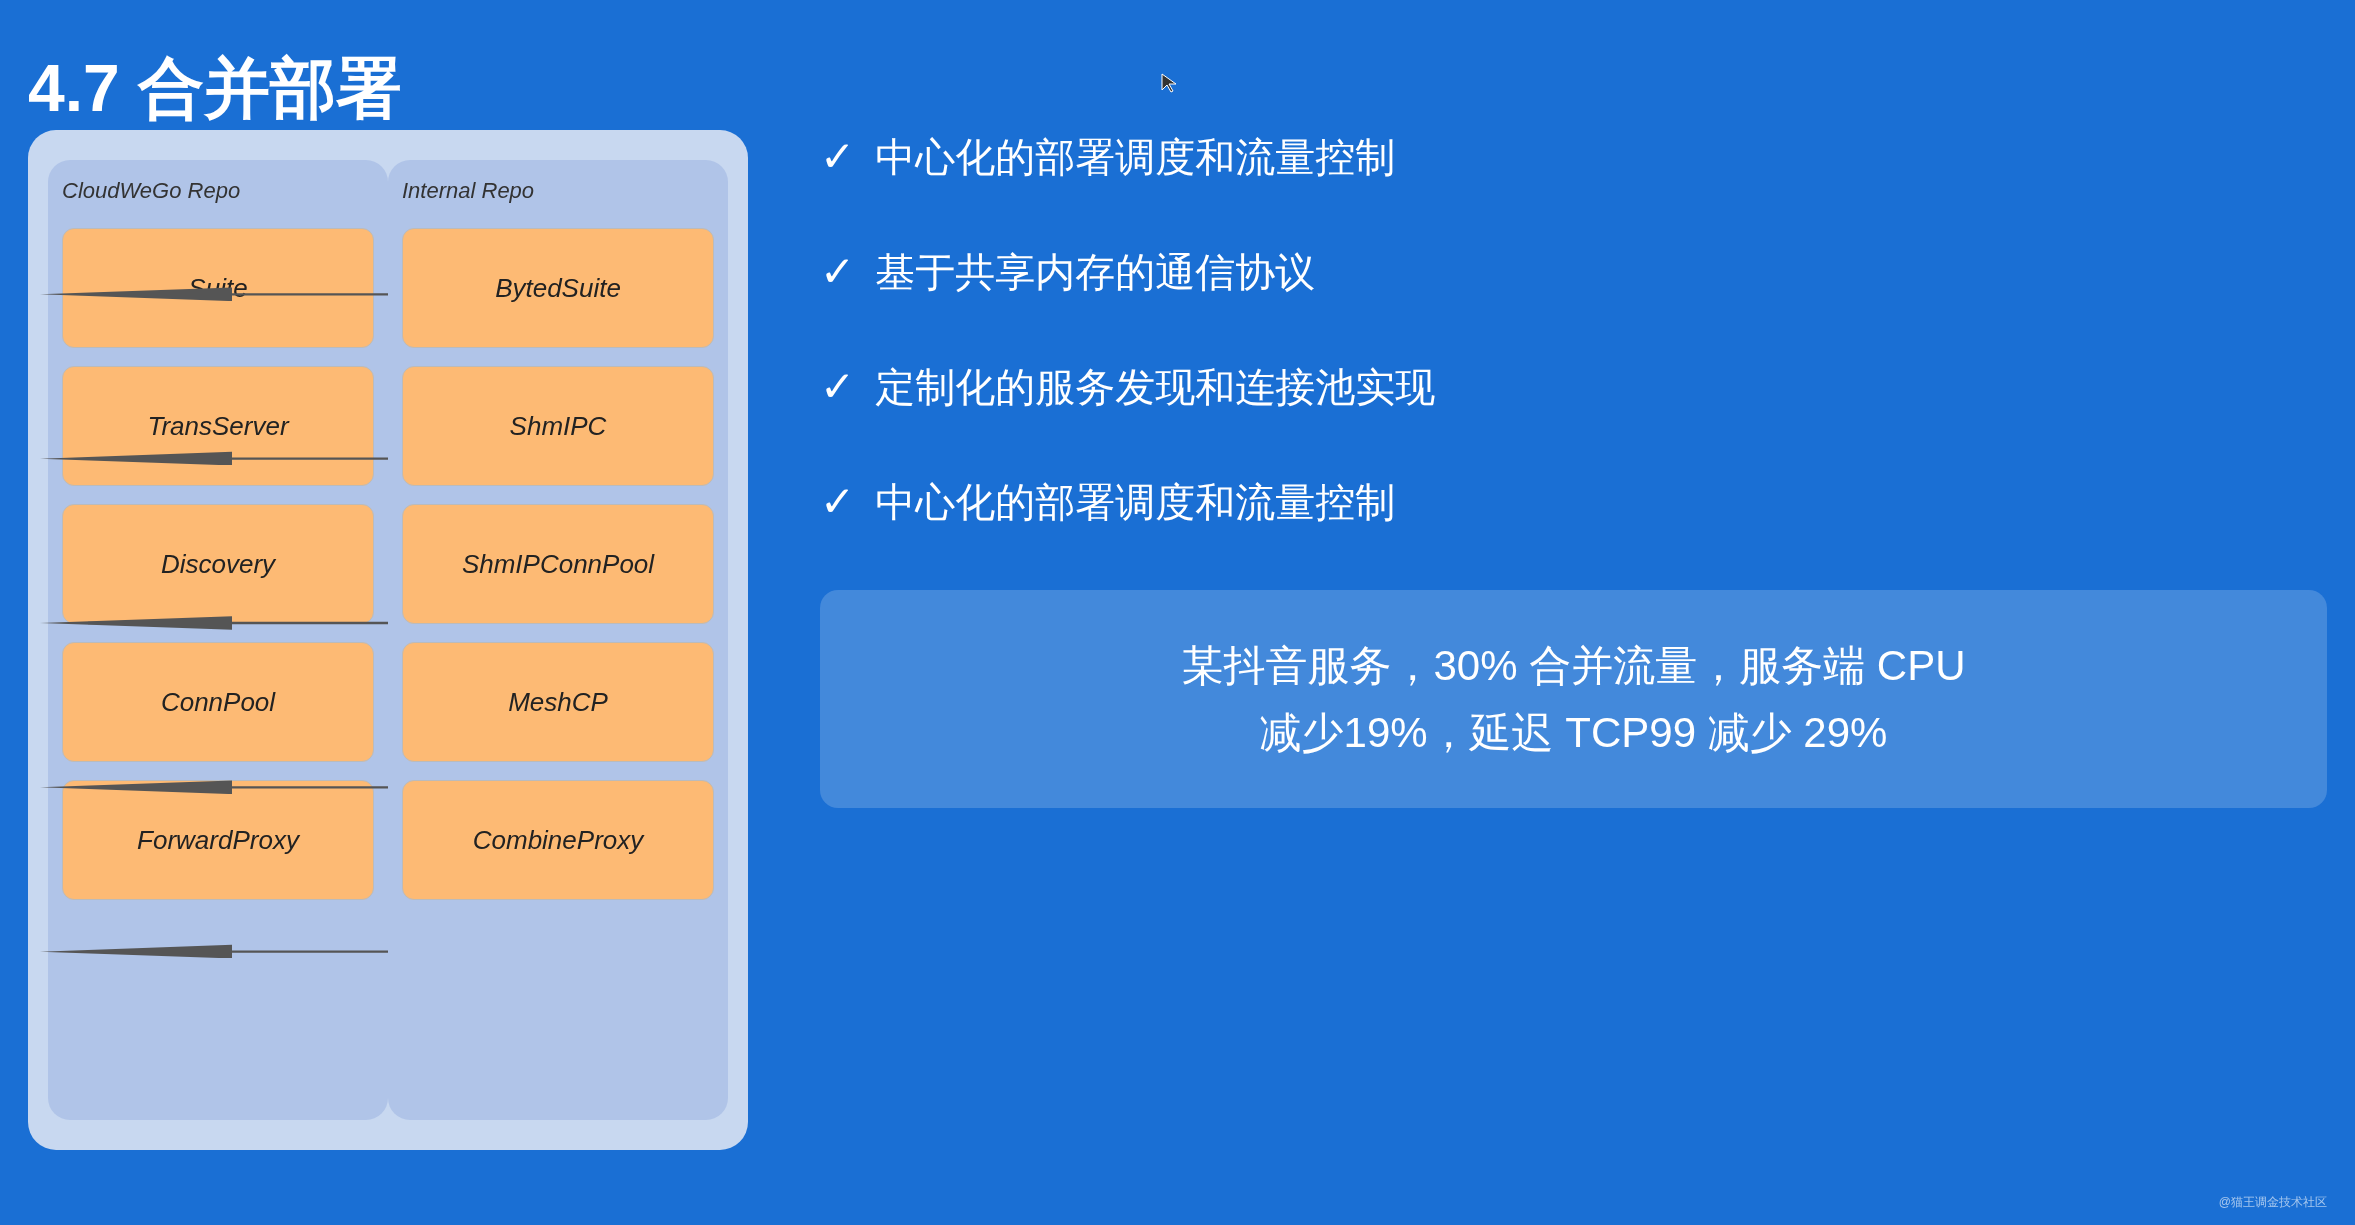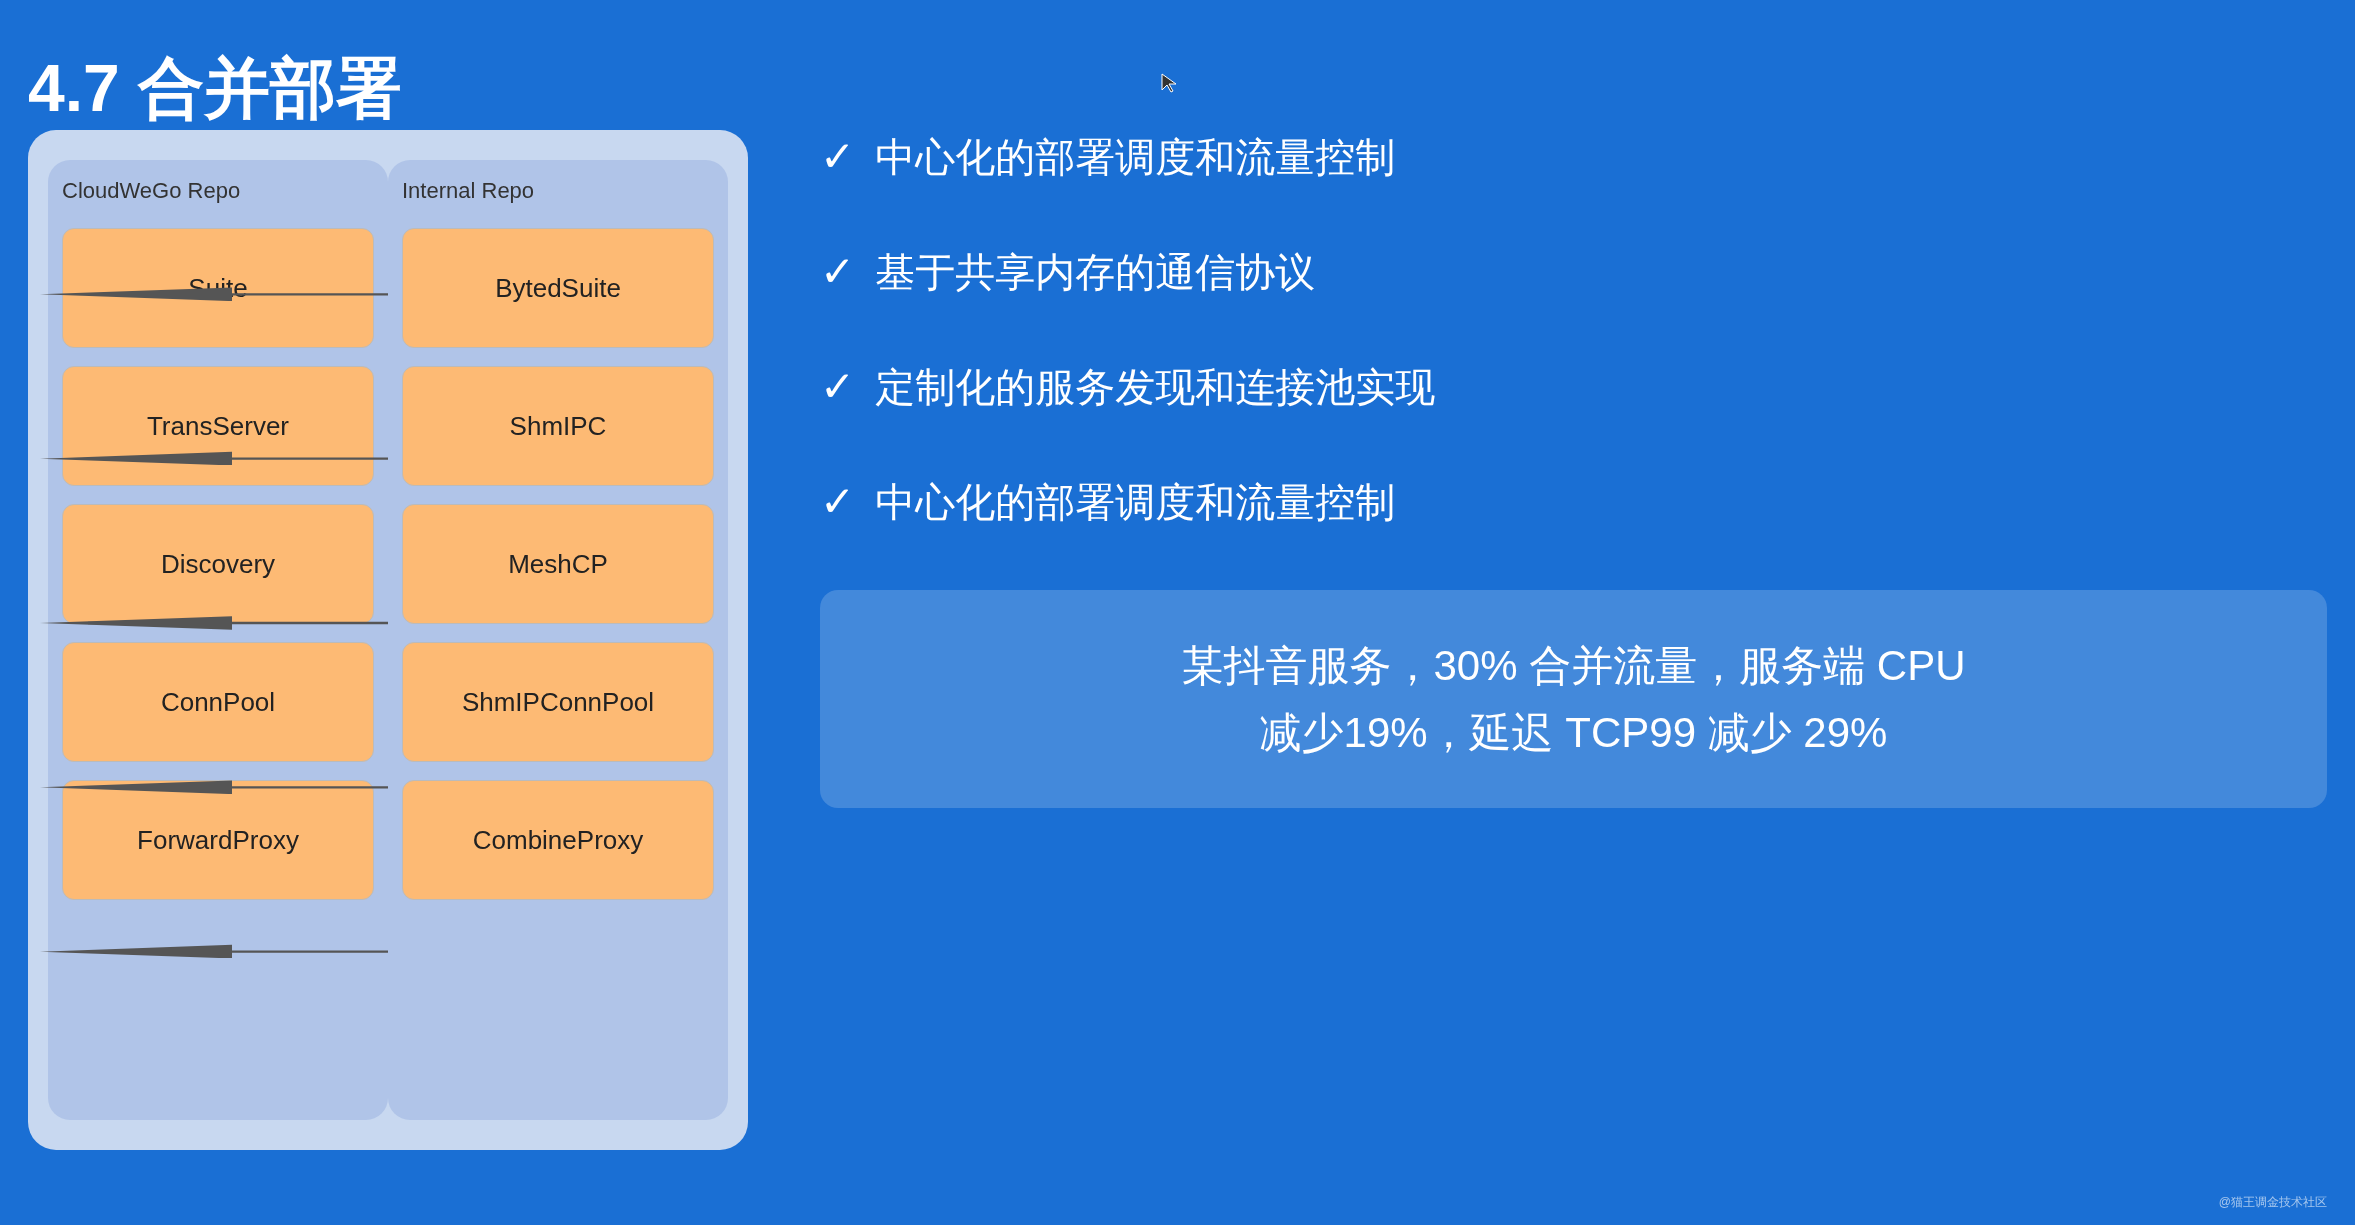--- a/index.html
+++ b/index.html
@@ -30,20 +30,21 @@
       height: 1020px;
       background: #c8d8f0;
       border-radius: 28px;
       padding: 30px 20px;
     }
 
     .repos-wrapper {
       display: flex;
       width: 100%;
       height: 100%;
+      font-style: italic;
     }
 
     .repo-box {
       flex: 1;
       background: #b0c4e8;
       border-radius: 22px;
       padding: 18px 14px;
       display: flex;
       flex-direction: column;
       gap: 18px;
@@ -176,22 +177,22 @@
         <marker id="arr" markerWidth="8" markerHeight="8" refX="6" refY="3" orient="auto">
           <path d="M0,0 L0,6 L8,3 z" fill="#555"></path>
         </marker>
       </defs>
     </svg>
 
     <div class="repo-box">
       <div class="repo-label">Internal Repo</div>
       <div class="component-box">BytedSuite</div>
       <div class="component-box">ShmIPC</div>
+      <div class="component-box">ShmIPConnPool</div>
       <div class="component-box">MeshCP</div>
-      <div class="component-box">ShmIPConnPool</div>
       <div class="component-box">CombineProxy</div>
     </div>
 
   </div>
 </div>
 
 <div class="right-content">
 
   <div class="bullet-list">
     <div class="bullet-item">

